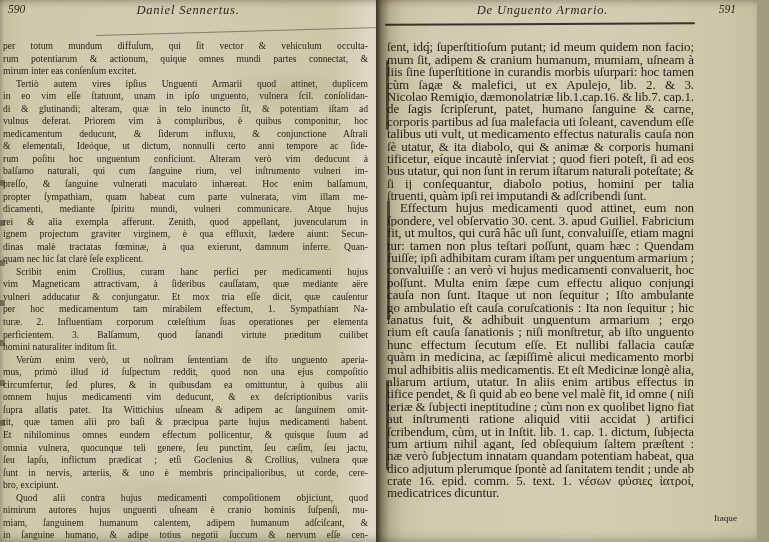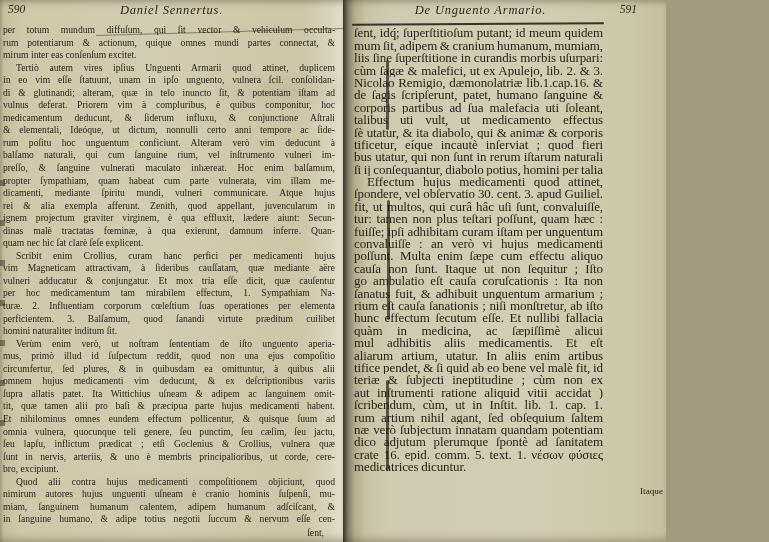--- a/index.html
+++ b/index.html
@@ -7,63 +7,63 @@
     width:769px;height:542px;overflow:hidden;
     background:#a39b7f;
     font-family:"Liberation Serif","DejaVu Serif",serif;
   }
   .spread{display:flex;width:769px;height:542px;position:relative;}
   .page{
     position:relative;height:542px;box-sizing:border-box;
     color:#28221a;
   }
   .page.left{
-    width:343px;
+    width:376px;
     background:linear-gradient(90deg,#aaa287 0%,#c6bf9f 1.2%,#cfc8aa 6%,#d2ccb2 45%,#cdc6a7 88%,#d8d3bd 96%,#e3dfcc 100%);
     box-shadow:inset 0 7px 9px -7px rgba(60,48,28,.55), inset 0 -9px 11px -9px rgba(60,48,28,.5);
   }
   .page.right{
-    width:323px;
+    width:381px;
     background:linear-gradient(90deg,#3a3428 0%,#857d64 1.6%,#b3ac8e 3.6%,#c9c3a6 7%,#d0cab0 14%,#d3cdb4 55%,#cdc7a9 90%,#c5bfa0 100%);
     box-shadow:inset 0 7px 9px -7px rgba(60,48,28,.55), inset 0 -9px 11px -9px rgba(60,48,28,.5);
   }
   .header{position:relative;height:19px;padding-top:3px;}
   .pagenum{
     position:absolute;top:3px;
     font-style:italic;font-size:11.5px;color:#2c261c;
   }
   .left .pagenum{left:8px;}
-  .right .pagenum{right:29px;}
+  .right .pagenum{right:21px;}
   .running{
     font-style:italic;text-align:center;
     font-size:12.5px;letter-spacing:.8px;color:#2a241a;
   }
   .left .running{padding-right:40px;margin-left:40px;}
   .right .running{padding-right:48px;}
   .header-rule{
     height:2.4px;background:#241e14;opacity:.88;
     margin:1px 62px 2px 9px;border-radius:1px;
     transform:rotate(-.3deg);
   }
-  .body{position:relative;}
+  .body{position:relative;margin-top:16px;}
   .left .body{padding:2px 8px 0 3px;}
   .right .body{padding:0 63px 0 11px;}
   .line{
     text-align:justify;text-align-last:justify;
     overflow:hidden;
   }
   .left .line{font-size:9.6px;height:12.55px;line-height:12.55px;}
   .right .line{font-size:13px;height:12.4px;line-height:12.4px;letter-spacing:-.1px;word-spacing:-.5px;font-family:Liberation Serif, serif;}
   .line.ind{text-indent:13px;}
   .line.pend{text-align-last:left;}
   .catchword{
     text-align:right;font-size:9.6px;line-height:13px;color:#28221a;
   }
   .left .catchword{padding-right:19px;}
-  .right .catchword{margin-top:12px;padding-right:3px;font-size:9.2px;}
+  .right .catchword{margin-top:12px;padding-right:20px;font-size:9.2px;}
   
   .slant-line{
     position:absolute;top:31px;left:96px;width:284px;height:1.2px;
     background:rgba(58,46,32,.5);transform:rotate(-1.6deg);
   }
   .binding-mark{position:absolute;width:2.5px;background:rgba(25,20,12,.65);border-radius:2px;}
   .bm1{left:386px;top:60px;height:70px;}
   .bm2{left:387px;top:200px;height:120px;}
   .bm3{left:386px;top:380px;height:90px;}
   .smudge{position:absolute;border-radius:50%;pointer-events:none;}
@@ -145,20 +145,21 @@
         <div class="line">liis ſine ſuperſtitione in curandis morbis uſurpari:  hoc tamen moneo,</div>
         <div class="line">cùm ſagæ &amp; malefici, ut ex Apulejo, lib. 2. &amp; 3. metamorphoſ. Ovid. &amp;</div>
         <div class="line">Nicolao Remigio, dæmonolatriæ lib.1.cap.16. &amp; lib.7. cap.1. &amp; aliis, qui</div>
         <div class="line">de ſagis ſcripſerunt, patet, humano ſanguine &amp; carne, aliisque humani</div>
         <div class="line">corporis partibus ad ſua malefacia uti ſoleant, cavendum eſſe cuique, qui</div>
         <div class="line">talibus uti vult, ut medicamento effectus naturalis cauſa non ſuperſtitio-</div>
         <div class="line">ſè utatur, &amp; ita diabolo, qui &amp; animæ &amp; corporis humani hoſtis eſt, gra-</div>
         <div class="line">tificetur, eíque incautè inſerviat ; quod fieri poteſt, ſi ad eos effectus tali-</div>
         <div class="line">bus utatur, qui non ſunt in rerum iſtarum naturali poteſtate; &amp; propterea,</div>
         <div class="line">ſi ij conſequantur, diabolo potius, homini per talia ſuperſtitioſa inſidias</div>
+        <div class="line pend">ſtruenti, quàm ipſi rei imputandi &amp; adſcribendi ſunt.</div>
         <div class="line ind">Effectum hujus medicamenti quod attinet, eum non ſemper voto re-</div>
         <div class="line">ſpondere, vel obſervatio 30. cent. 3. apud Guiliel. Fabricium oſtendit.  Et</div>
         <div class="line">fit, ut multos, qui curâ hâc uſi ſunt, convaluiſſe, etiam magni viri teſten-</div>
         <div class="line">tur: tamen non plus teſtari poſſunt, quam hæc :  Quendam vulneratum</div>
         <div class="line">fuiſſe; ipſi adhibitam curam iſtam per unguentum armarium ;  eundem</div>
         <div class="line">convaluiſſe :  an verò vi hujus medicamenti convaluerit, hoc teſtari non</div>
         <div class="line">poſſunt.  Multa enim ſæpe cum effectu aliquo conjungi poſſunt, quæ ejus</div>
         <div class="line">cauſa non ſunt.  Itaque ut non ſequitur ;  Iſto ambulante coruſcavit: er-</div>
         <div class="line">go ambulatio eſt cauſa coruſcationis :  Ita non ſequitur ; hic vulneratus</div>
         <div class="line">ſanatus fuit, &amp; adhibuit unguentum armarium ; ergo unguentum arma-</div>

